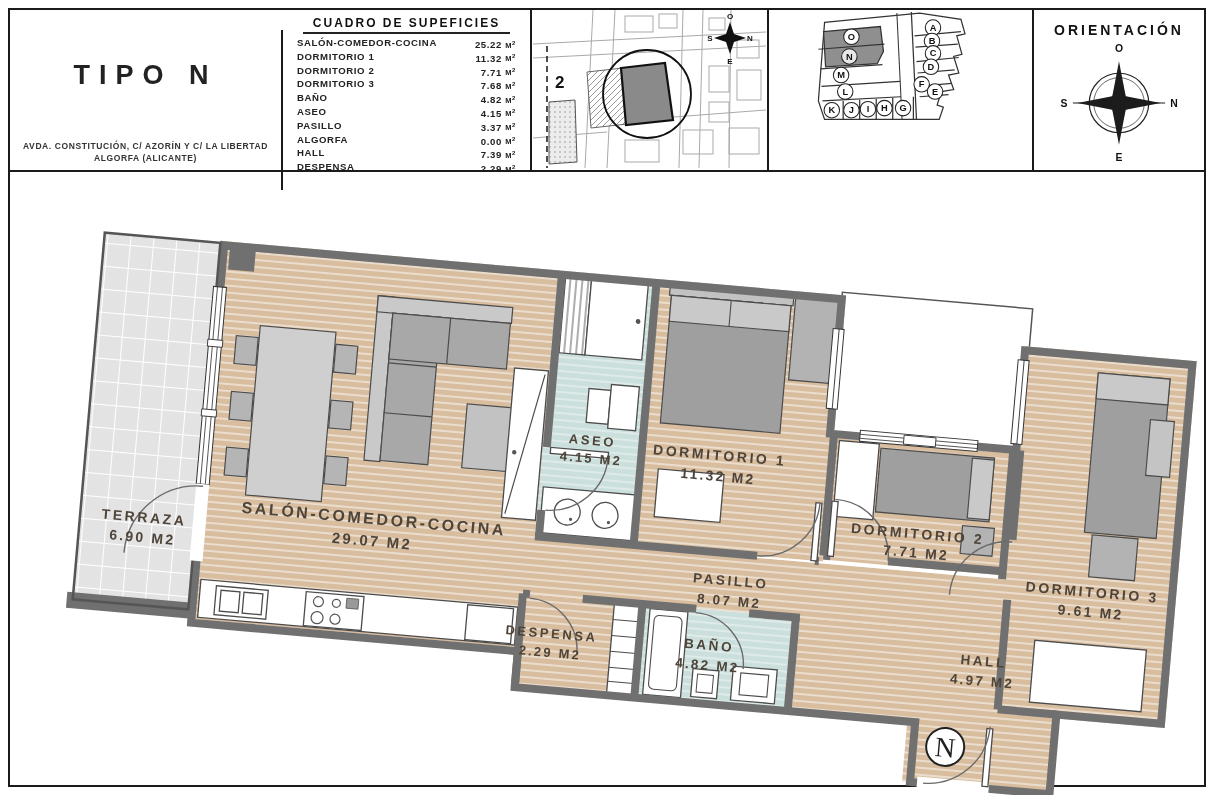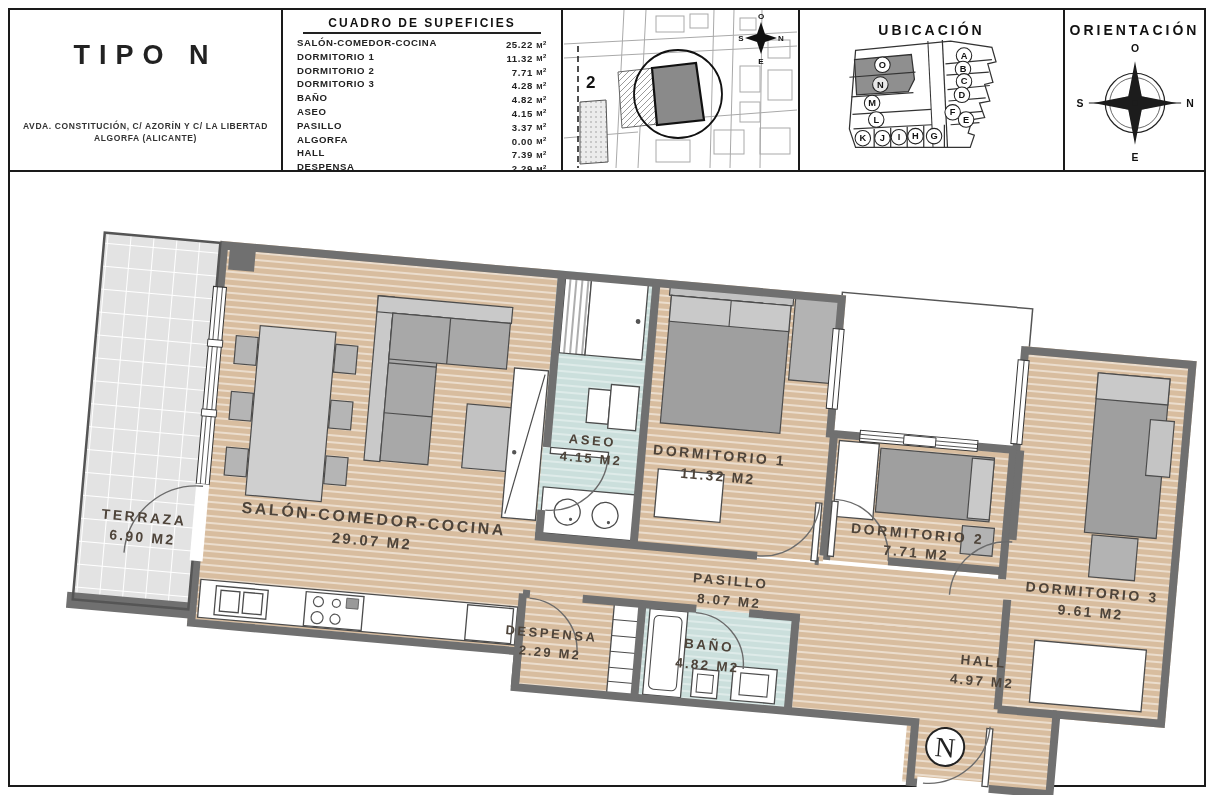--- a/index.html
+++ b/index.html
@@ -3,22 +3,22 @@
 <meta charset="utf-8">
 <style>
   html,body{margin:0;padding:0;background:#fff;}
   .page{position:relative;width:1214px;height:795px;background:#fff;overflow:hidden;
         font-family:"Liberation Sans",sans-serif;color:#111;}
   .frame{position:absolute;left:8px;top:8px;width:1194px;height:775px;border:2px solid #1a1a1a;}
   .header{position:absolute;left:0;top:0;width:100%;height:162px;border-bottom:2px solid #1a1a1a;
           display:flex;box-sizing:border-box;}
   .panel{position:relative;height:100%;box-sizing:border-box;border-right:2px solid #1a1a1a;overflow:hidden;}
   .panel:last-child{border-right:none;}
-  .p-title{width:273px;}
-  .p-table{width:280px;}
+  .p-title{width:273px;margin-top:20px;}
+  .p-table{width:249px;}
   .p-site{width:237px;}
   .p-ubi{width:265px;}
   .p-ori{flex:1;}
   
   .tipo{margin-top:30px;text-align:center;font-size:27px;font-weight:bold;letter-spacing:9px;color:#222;}
   .planta{margin-top:12px;text-align:center;font-size:15px;font-weight:bold;letter-spacing:4px;color:#222;}
   .addr{position:absolute;left:0;right:0;bottom:26px;text-align:center;
         font-size:8.5px;font-weight:bold;letter-spacing:.6px;color:#333;line-height:12px;}
   
   .tbl{padding:6px 14px 0 14px;}
@@ -68,21 +68,21 @@
           <div class="trow">
               <span>DORMITORIO 1</span>
               <span class="val"><span>11.32</span> <span class="u"><span>M</span><sup>2</sup></span></span>
             </div>
           <div class="trow">
               <span>DORMITORIO 2</span>
               <span class="val"><span>7.71</span> <span class="u"><span>M</span><sup>2</sup></span></span>
             </div>
           <div class="trow">
               <span>DORMITORIO 3</span>
-              <span class="val"><span>4.28</span> <span class="u"><span>M</span><sup>2</sup></span></span>
+              <span class="val"><span>7.68</span> <span class="u"><span>M</span><sup>2</sup></span></span>
             </div>
           <div class="trow">
               <span>BAÑO</span>
               <span class="val"><span>4.82</span> <span class="u"><span>M</span><sup>2</sup></span></span>
             </div>
           <div class="trow">
               <span>ASEO</span>
               <span class="val"><span>4.15</span> <span class="u"><span>M</span><sup>2</sup></span></span>
             </div>
           <div class="trow">
@@ -148,21 +148,20 @@
             <polygon points="197,12 201,24 213,28 201,32 197,44 193,32 181,28 193,24" fill="#111"></polygon>
             <text x="197" y="9" font-size="8" font-weight="bold" text-anchor="middle" fill="#111">O</text>
             <text x="177" y="31" font-size="8" font-weight="bold" text-anchor="middle" fill="#111">S</text>
             <text x="217" y="31" font-size="8" font-weight="bold" text-anchor="middle" fill="#111">N</text>
             <text x="197" y="54" font-size="8" font-weight="bold" text-anchor="middle" fill="#111">E</text>
           </g>
         </svg>
       </div>
 
       <div class="panel p-ubi">
-        <div class="phead">UBICACIÓN</div>
         <svg class="ubi-svg" width="220" height="126" viewBox="0 0 200 122">
           <g fill="none" stroke="#333" stroke-width="1.2">
             <path d="M26,12 L118,3 L158,9 L162,23 L154,25 L159,43 L151,45 L156,61 L146,63 L151,77 L139,79 L135,92 L141,94 L137,106 L26,106 L20,88 Z"></path>
             <polygon points="25,21 80,16 83,40 77,52 27,55" fill="#8f8f8f" stroke="#333"></polygon>
             <path d="M96,3 L101,106" stroke-width="1"></path>
               <path d="M110,2 L115,106"></path>
             <path d="M113,25 L158,21"></path>
               <path d="M114,36 L155,33"></path>
               <path d="M115,50 L156,46"></path>
               <path d="M116,61 L152,58"></path>

